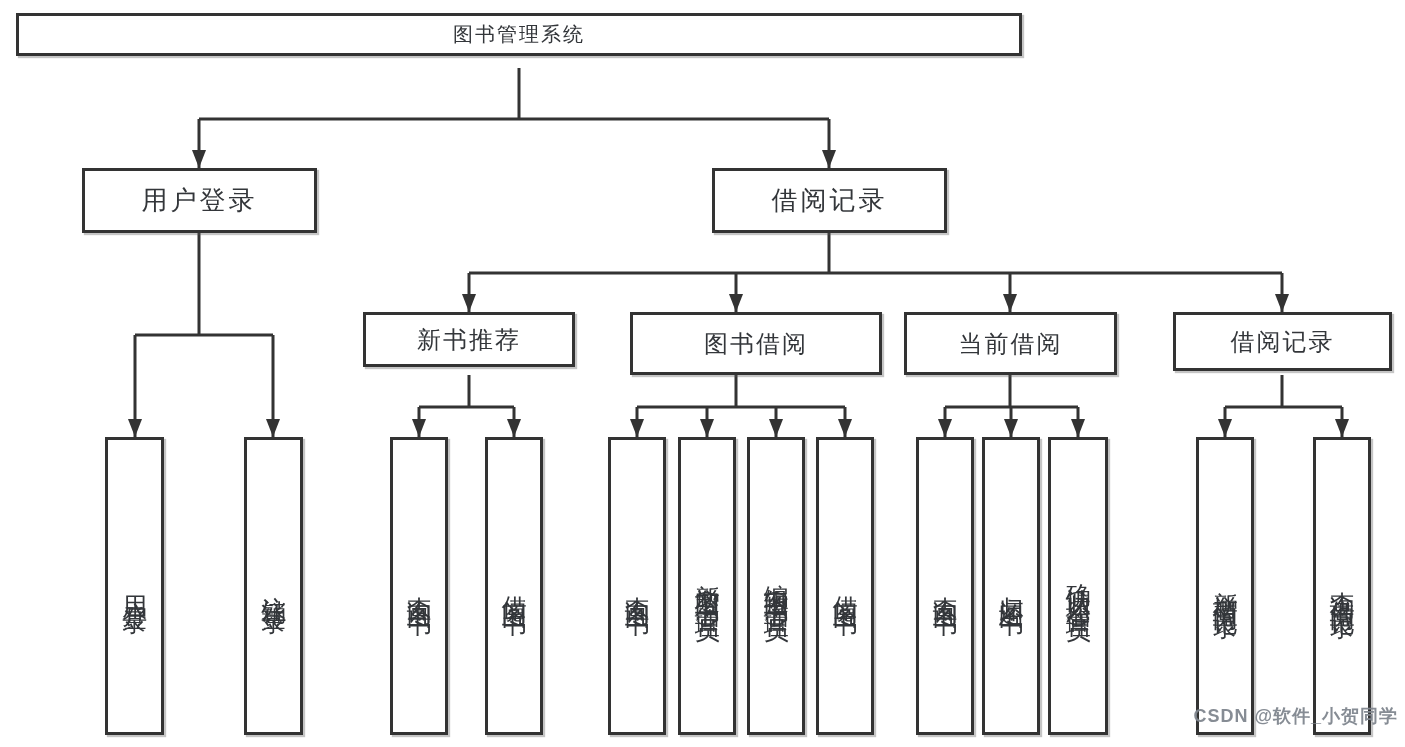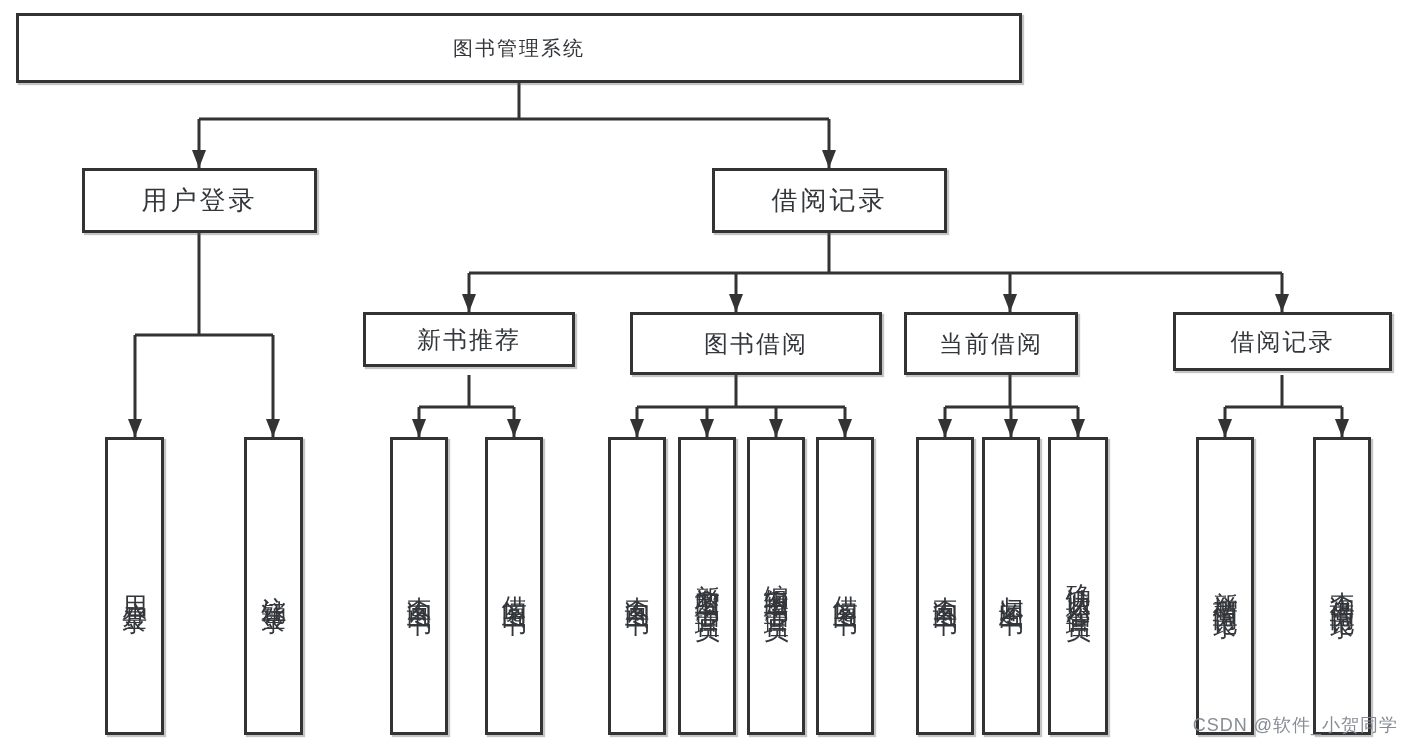--- a/index.html
+++ b/index.html
@@ -15,22 +15,22 @@
   }
   .lbl{color:#33363a;white-space:nowrap;}
   .lvl1 .lbl{font-size:20px;letter-spacing:2px;}
   .lvl2 .lbl{font-size:26px;letter-spacing:3px;}
   .lvl3 .lbl{font-size:24px;letter-spacing:2px;}
   .leaf .lbl{
     writing-mode:vertical-rl;text-orientation:mixed;
     font-size:25px;letter-spacing:5px;line-height:1.1;
   }
   .watermark{
-    position:absolute;right:7px;bottom:10px;z-index:2;
-    font-size:18px;letter-spacing:1px;color:rgba(128,134,142,0.95);
+    position:absolute;right:7px;bottom:19px;z-index:2;
+    font-size:18px;letter-spacing:1px;color:rgba(128,134,142,0.95);font-weight:bold;
   }
 </style>
 </head>
 <body>
 
 <div class="stage">
 
   <svg class="wires" width="1405" height="747" viewBox="0 0 1405 747">
     <path fill="none" stroke="#333333" stroke-width="3" d="M519 68 V119 M199 119 H829 M199 119 V168 M829 119 V168
          M199 233 V335 M135 335 H273 M135 335 V437 M273 335 V437
@@ -55,38 +55,38 @@
       <polygon points="776,437 769,419 783,419"></polygon>
       <polygon points="845,437 838,419 852,419"></polygon>
       <polygon points="945,437 938,419 952,419"></polygon>
       <polygon points="1011,437 1004,419 1018,419"></polygon>
       <polygon points="1078,437 1071,419 1085,419"></polygon>
       <polygon points="1225,437 1218,419 1232,419"></polygon>
       <polygon points="1342,437 1335,419 1349,419"></polygon>
     </g>
   </svg>
 
-  <div class="node lvl1" style="left:16px;top:13px;width:1006px;height:70px">
+  <div class="node lvl1" style="left:16px;top:13px;width:1006px;height:43px">
     <span class="lbl">图书管理系统</span>
   </div>
 
   <div class="node lvl2" style="left:82px;top:168px;width:235px;height:65px">
     <span class="lbl">用户登录</span>
   </div>
   <div class="node lvl2" style="left:712px;top:168px;width:235px;height:65px">
     <span class="lbl">借阅记录</span>
   </div>
 
   <div class="node lvl3" style="left:363px;top:312px;width:212px;height:55px">
     <span class="lbl">新书推荐</span>
   </div>
   <div class="node lvl3" style="left:630px;top:312px;width:252px;height:63px">
     <span class="lbl">图书借阅</span>
   </div>
-  <div class="node lvl3" style="left:904px;top:312px;width:174px;height:63px">
+  <div class="node lvl3" style="left:904px;top:312px;width:213px;height:63px">
     <span class="lbl">当前借阅</span>
   </div>
   <div class="node lvl3" style="left:1173px;top:312px;width:219px;height:59px">
     <span class="lbl">借阅记录</span>
   </div>
 
   <div class="node leaf" style="left:105px;top:437px;width:59px;height:298px">
     <span class="lbl">用户登录</span>
   </div>
   <div class="node leaf" style="left:244px;top:437px;width:59px;height:298px">

